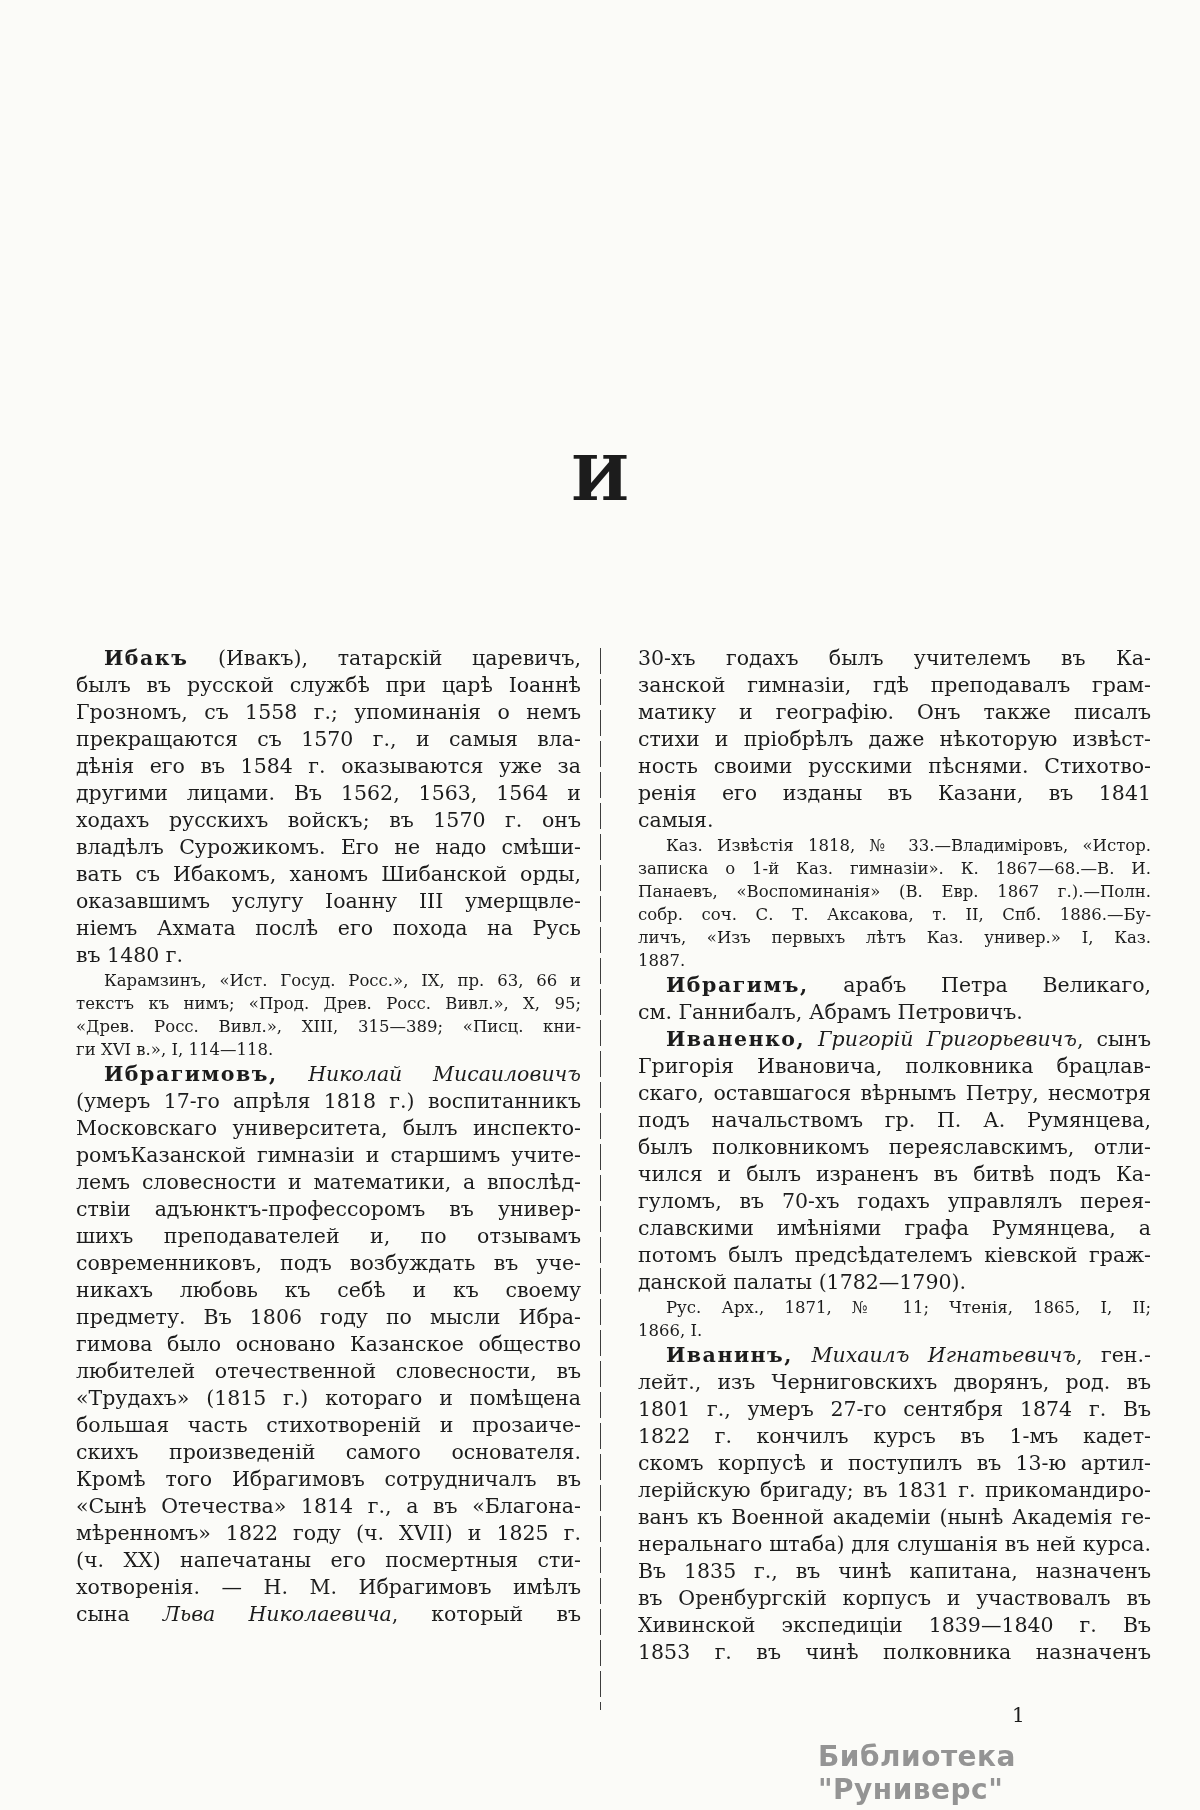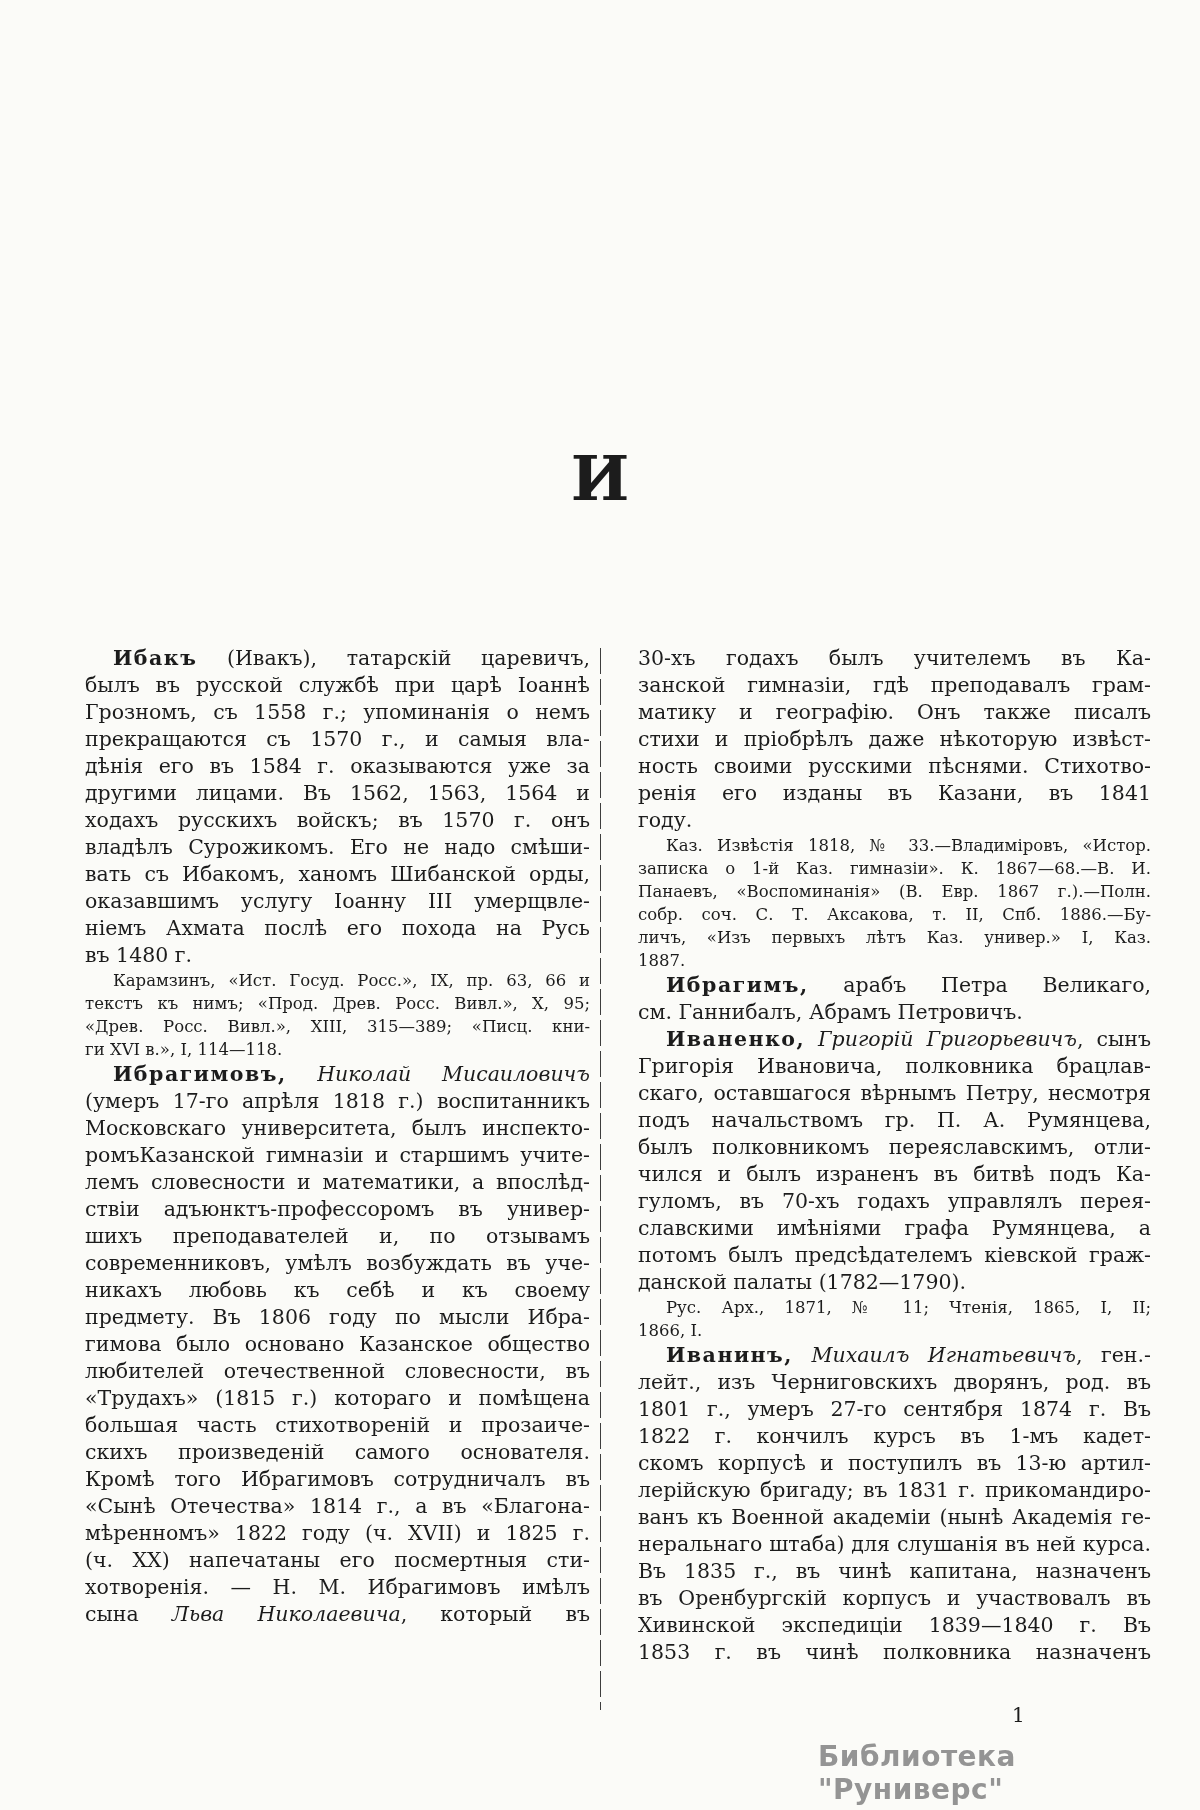--- a/index.html
+++ b/index.html
@@ -11,21 +11,21 @@
     background:var(--paper,#fbfbf8);
     font-family:"DejaVu Serif","Liberation Serif",serif;
     color:var(--ink,#1c1c1c);
     overflow:hidden;
   }
   .letter-heading {
     position:absolute; top:448px; left:0; width:100%;
     text-align:center; font-size:62px; font-weight:bold; line-height:1;
   }
   .col { position:absolute; top:645px; }
-  .col-left  { left:85px;  width:505px; }
+  .col-left  { left:76px;  width:505px; }
   .col-right { left:638px; width:513px; }
   .col-divider {
     position:absolute; left:600px; top:648px; width:1px; height:1062px;
     background:repeating-linear-gradient(to bottom,#3d3d3d 0 26px,transparent 26px 31px);
   }
   .block { margin:0; }
   .block.regular { font-size:20.5px; line-height:27px; }
   .block.small   { font-size:16.5px; line-height:23px; }
   .line { text-align:justify; text-align-last:justify; white-space:normal; }
   .line.nj { text-align-last:left; }
@@ -71,21 +71,21 @@
         <div class="line nj"><span>ги XVI в.», I, 114—118.</span></div>
       </div>
       <div class="block regular">
         <div class="line indent"><span class="hw">Ибрагимовъ,</span><span> </span><span class="it">Николай Мисаиловичъ</span></div>
         <div class="line"><span>(умеръ 17-го апрѣля 1818 г.) воспитанникъ</span></div>
         <div class="line"><span>Московскаго университета, былъ инспекто-</span></div>
         <div class="line"><span>ромъКазанской гимназіи и старшимъ учите-</span></div>
         <div class="line"><span>лемъ словесности и математики, а впослѣд-</span></div>
         <div class="line"><span>ствіи адъюнктъ-профессоромъ въ универ-</span></div>
         <div class="line"><span>шихъ преподавателей и, по отзывамъ</span></div>
-        <div class="line"><span>современниковъ, умѣлъ возбуждать въ уче-</span></div>
+        <div class="line"><span>современниковъ, подъ возбуждать въ уче-</span></div>
         <div class="line"><span>никахъ любовь къ себѣ и къ своему</span></div>
         <div class="line"><span>предмету. Въ 1806 году по мысли Ибра-</span></div>
         <div class="line"><span>гимова было основано Казанское общество</span></div>
         <div class="line"><span>любителей отечественной словесности, въ</span></div>
         <div class="line"><span>«Трудахъ» (1815 г.) котораго и помѣщена</span></div>
         <div class="line"><span>большая часть стихотвореній и прозаиче-</span></div>
         <div class="line"><span>скихъ произведеній самого основателя.</span></div>
         <div class="line"><span>Кромѣ того Ибрагимовъ сотрудничалъ въ</span></div>
         <div class="line"><span>«Сынѣ Отечества» 1814 г., а въ «Благона-</span></div>
         <div class="line"><span>мѣренномъ» 1822 году (ч. XVII) и 1825 г.</span></div>
@@ -95,21 +95,21 @@
       </div>
     </div>
   <div class="col col-right">
       <div class="block regular">
         <div class="line"><span>30-хъ годахъ былъ учителемъ въ Ка-</span></div>
         <div class="line"><span>занской гимназіи, гдѣ преподавалъ грам-</span></div>
         <div class="line"><span>матику и географію. Онъ также писалъ</span></div>
         <div class="line"><span>стихи и пріобрѣлъ даже нѣкоторую извѣст-</span></div>
         <div class="line"><span>ность своими русскими пѣснями. Стихотво-</span></div>
         <div class="line"><span>ренія его изданы въ Казани, въ 1841</span></div>
-        <div class="line nj"><span>году.</span></div>
+        <div class="line nj"><span>самыя.</span></div>
       </div>
       <div class="block small">
         <div class="line indent"><span>Каз. Извѣстія 1818, № 33.—Владиміровъ, «Истор.</span></div>
         <div class="line"><span>записка о 1-й Каз. гимназіи». К. 1867—68.—В. И.</span></div>
         <div class="line"><span>Панаевъ, «Воспоминанія» (В. Евр. 1867 г.).—Полн.</span></div>
         <div class="line"><span>собр. соч. С. Т. Аксакова, т. II, Спб. 1886.—Бу-</span></div>
         <div class="line"><span>личъ, «Изъ первыхъ лѣтъ Каз. универ.» I, Каз.</span></div>
         <div class="line nj"><span>1887.</span></div>
       </div>
       <div class="block regular">

